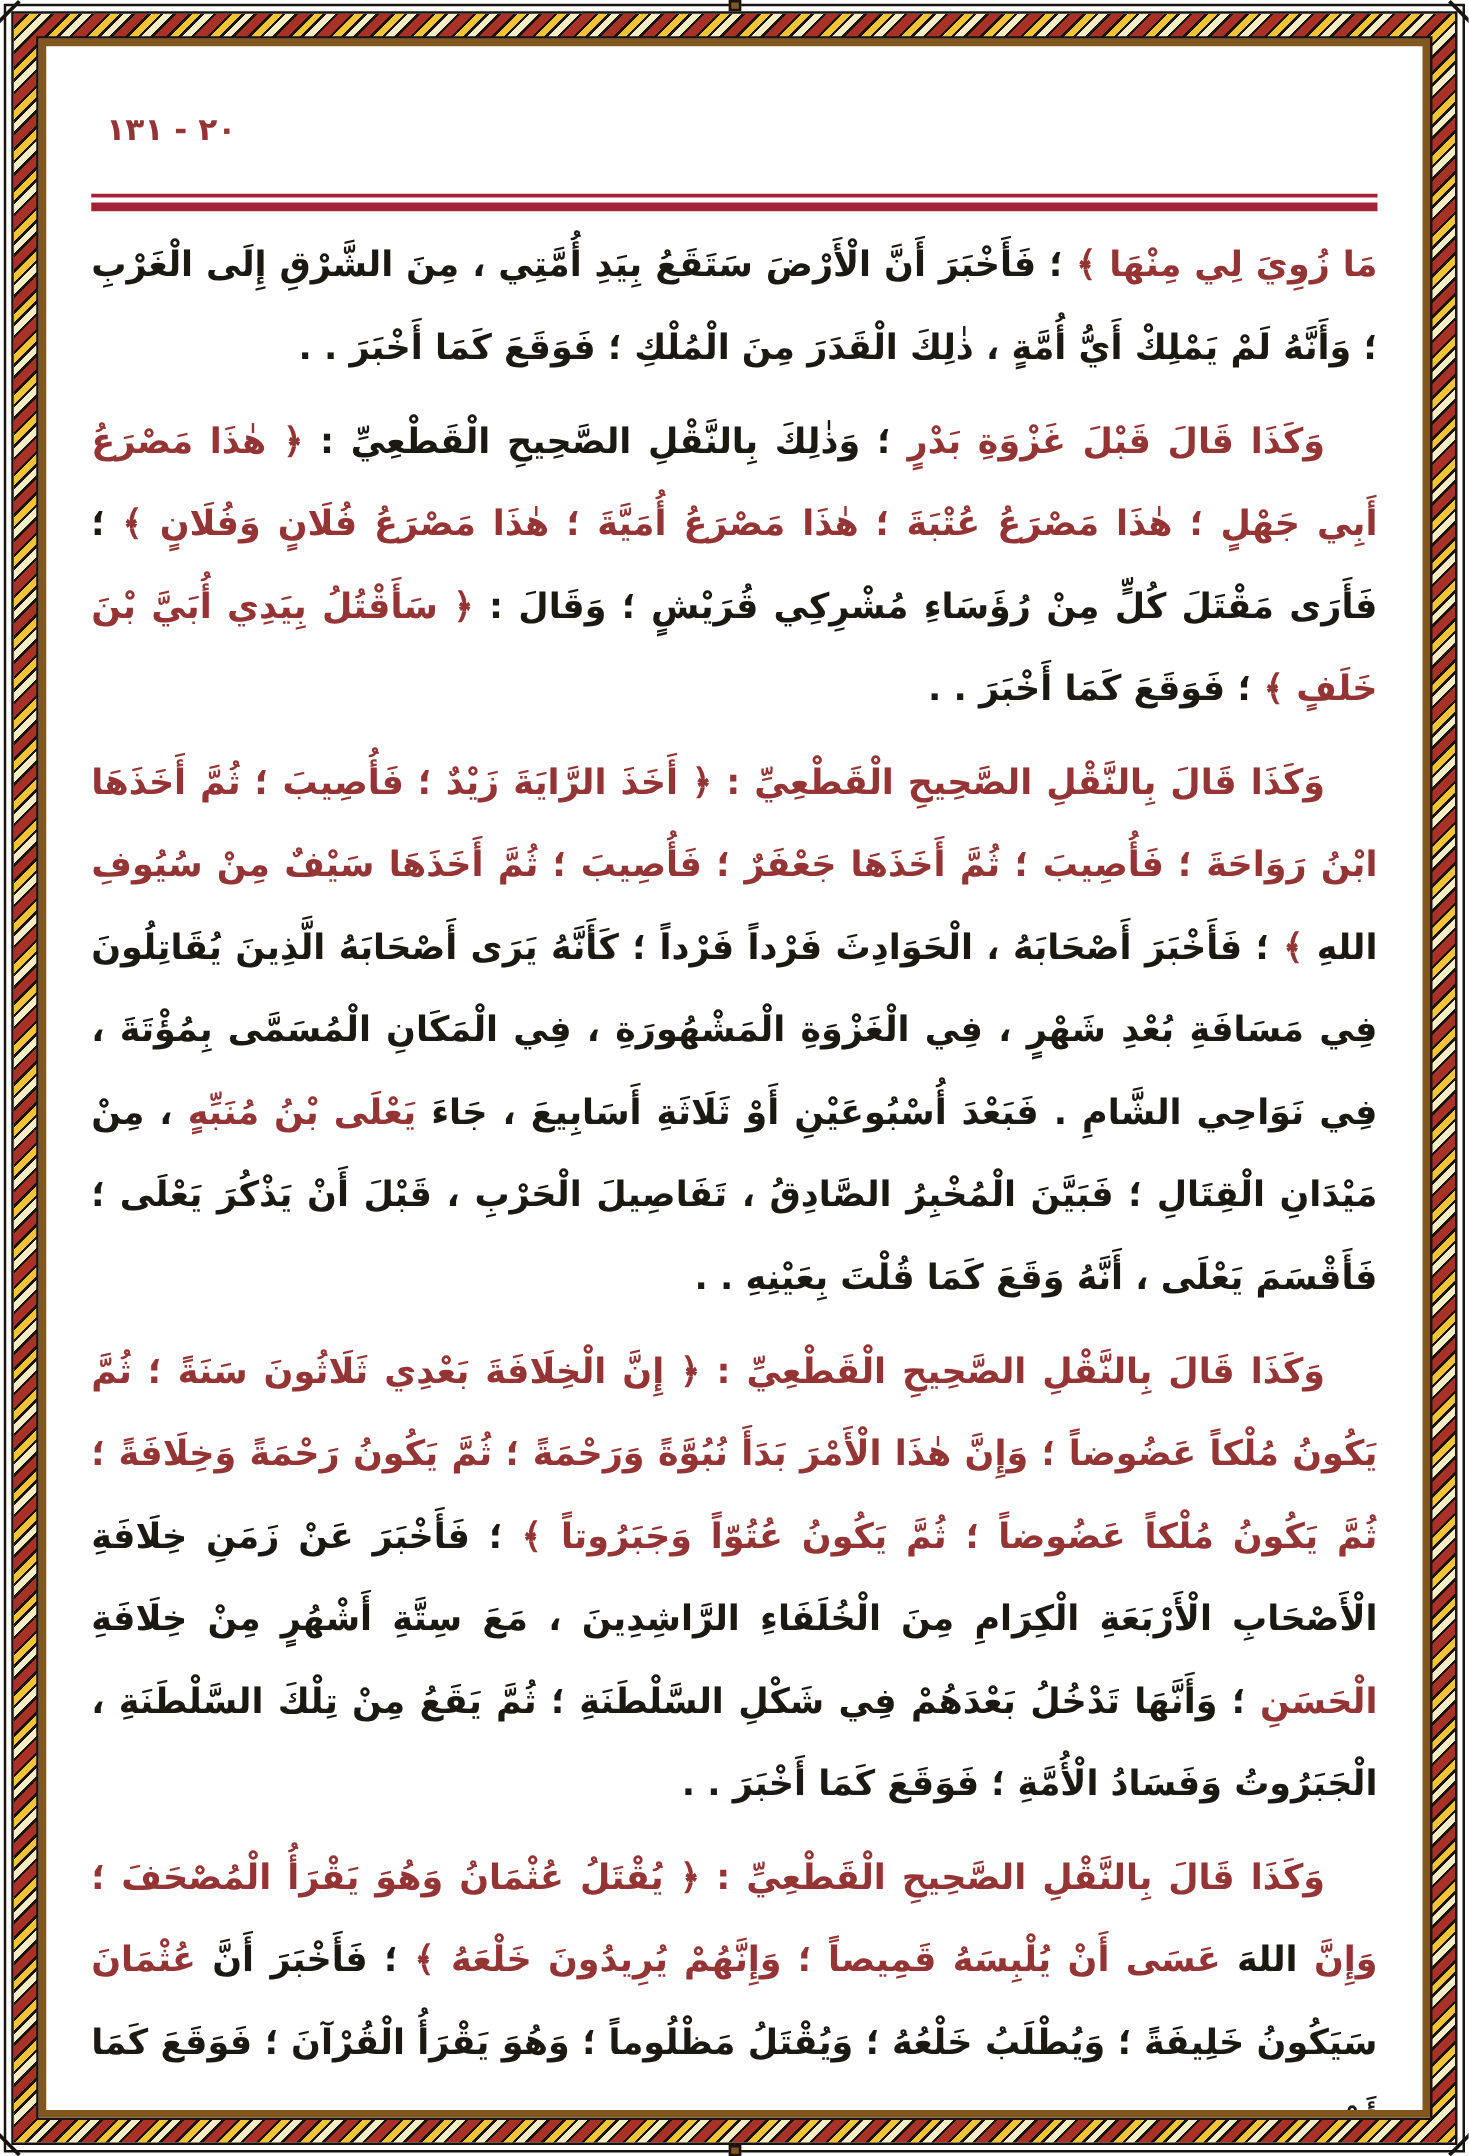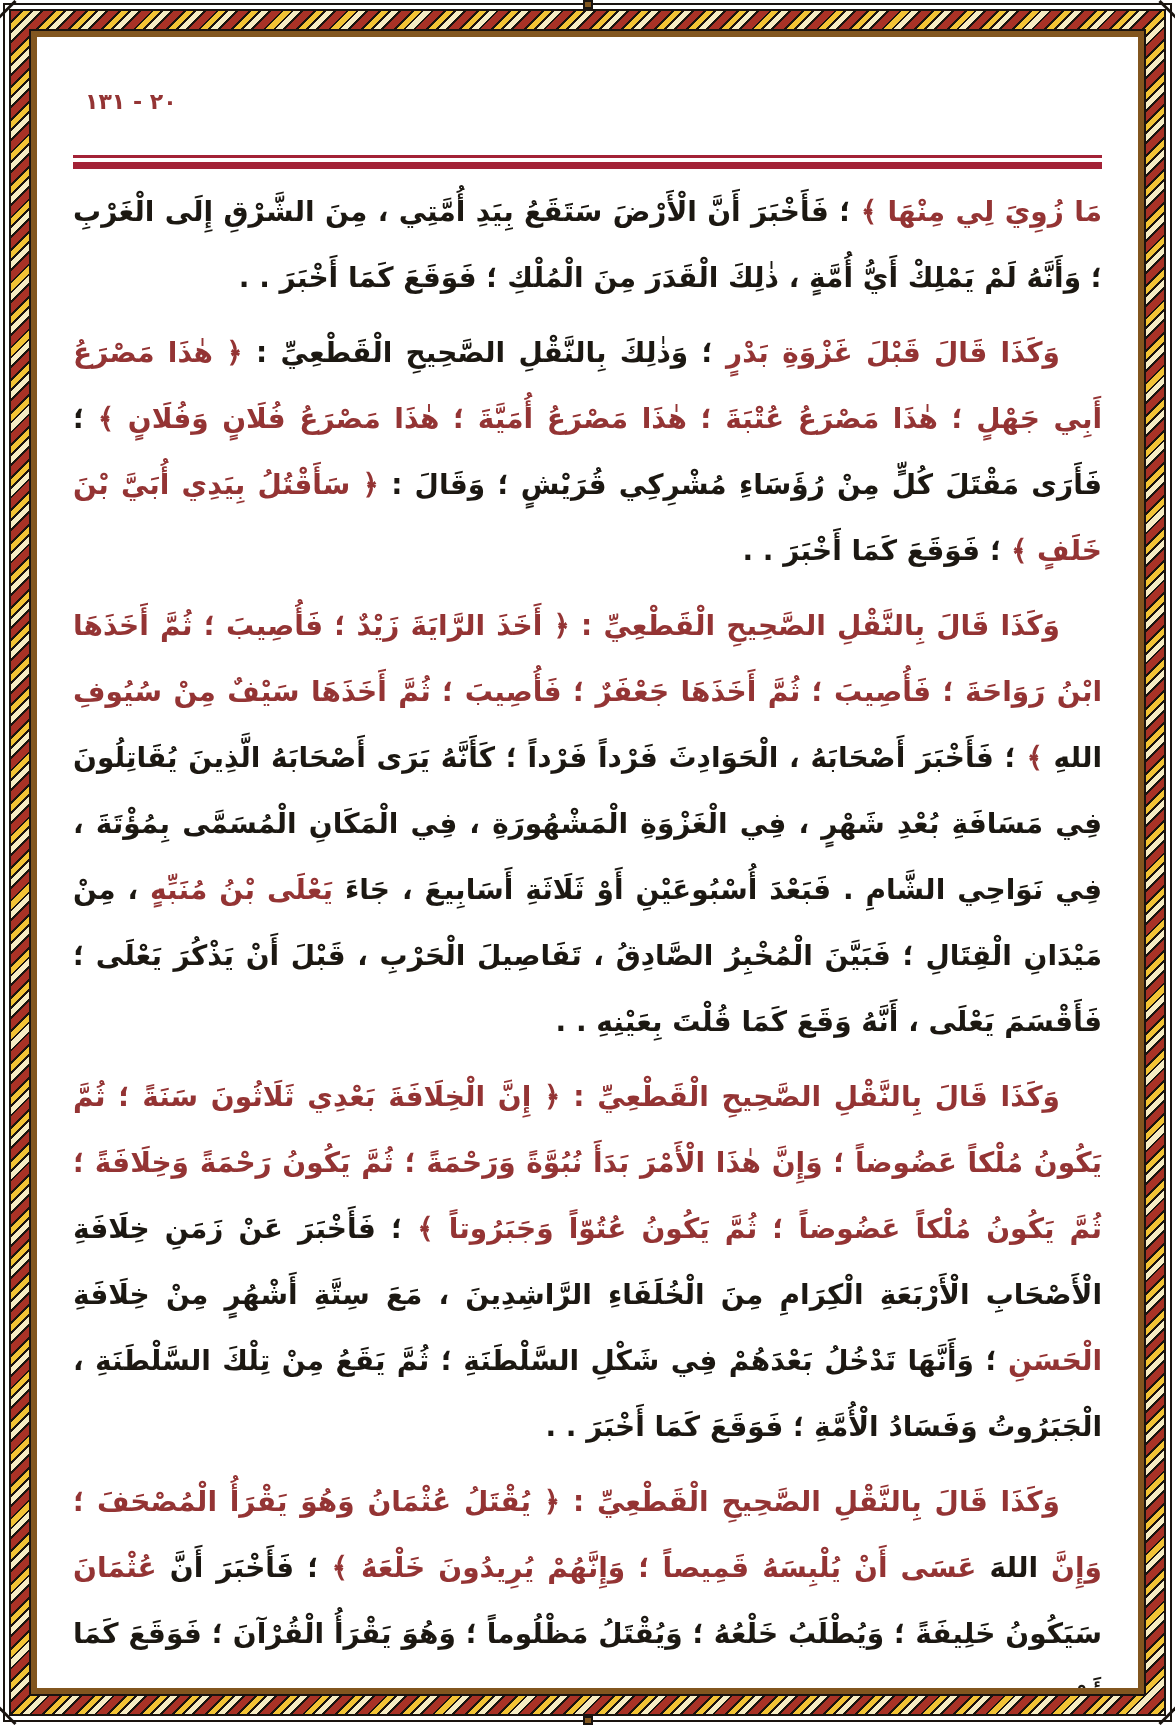--- a/index.html
+++ b/index.html
@@ -58,21 +58,21 @@
   .corner.bl{bottom:8px;left:-5px;transform:rotate(45deg);}
   .corner.br{bottom:8px;right:-5px;transform:rotate(-45deg);}
   .finial{position:absolute;left:50%;width:10px;height:9px;margin-left:-5px;
     background:var(--band-brown);border:2px solid var(--frame-line);box-sizing:border-box;}
   .finial.top{top:0;}
   .finial.bottom{bottom:0;}
 
   .header{position:relative;height:78px;margin-top:8px;direction:rtl;}
   .page-num{
     position:absolute;left:12px;top:20px;
-    font-size:22px;font-weight:bold;color:var(--red);
+    font-size:25px;font-weight:bold;color:var(--red);
     direction:rtl;letter-spacing:2px;white-space:nowrap;
   }
   .title{
     margin:0;padding-top:6px;
     text-align:center;
     font-size:37px;font-weight:bold;color:var(--red);
   }
   .rule{margin-top:8px;}
   .rule-thin{height:3px;background:var(--rule-red);margin-bottom:4px;}
   .rule-thick{height:7px;background:var(--rule-red);}

